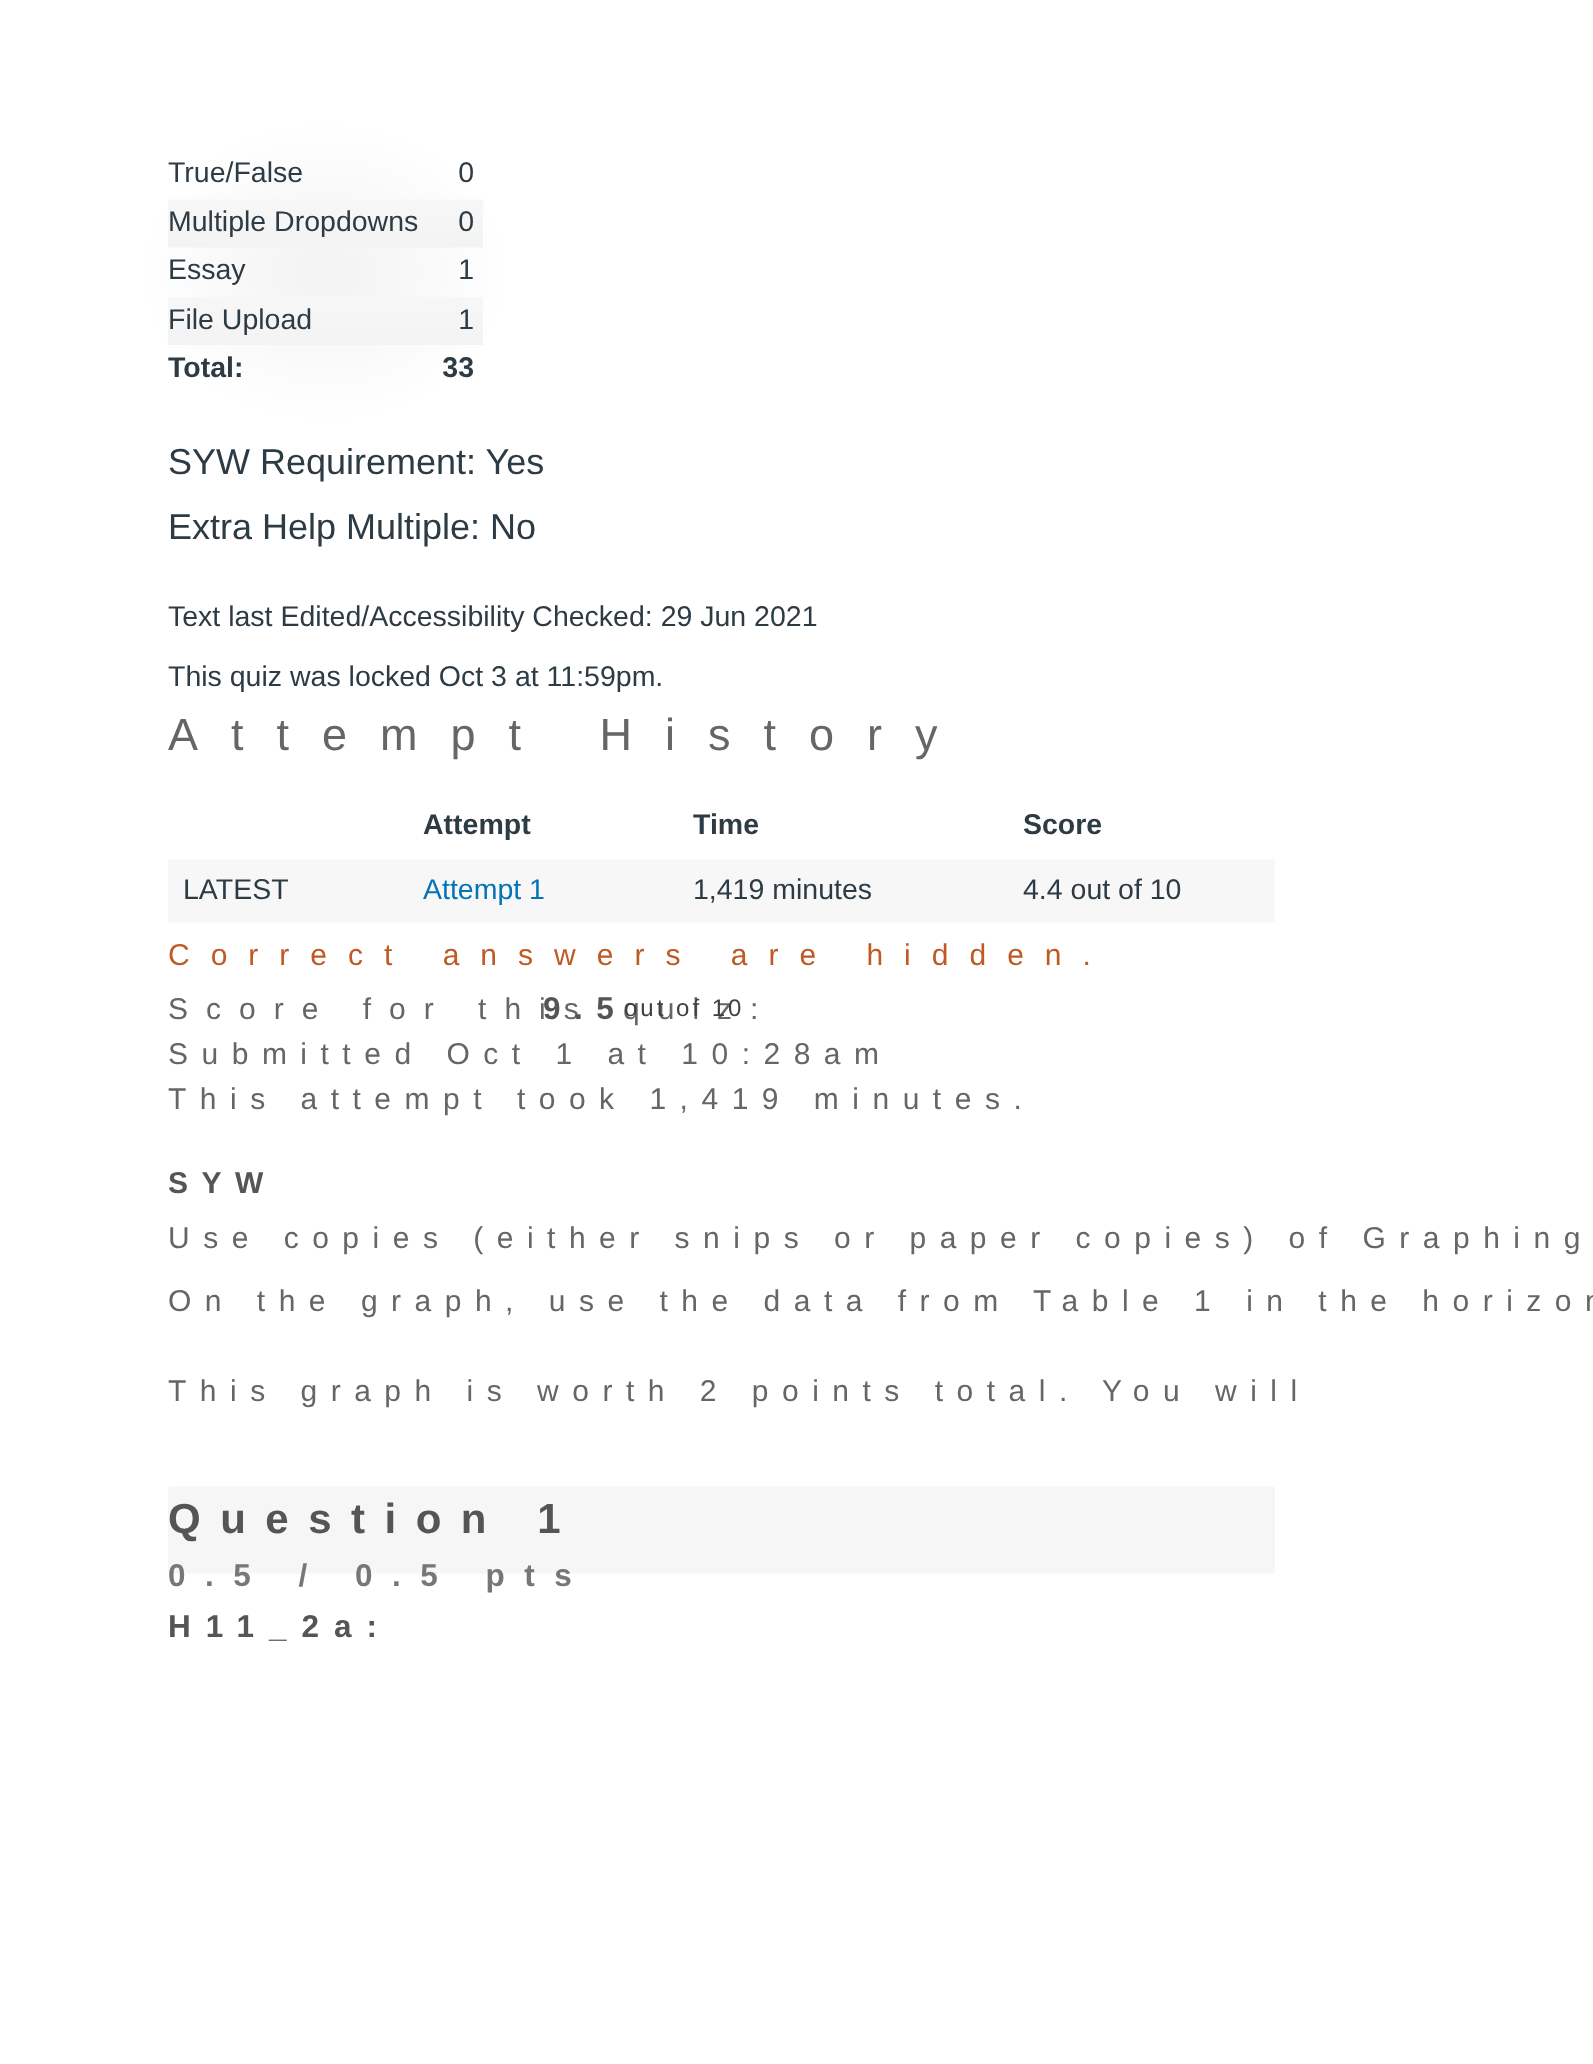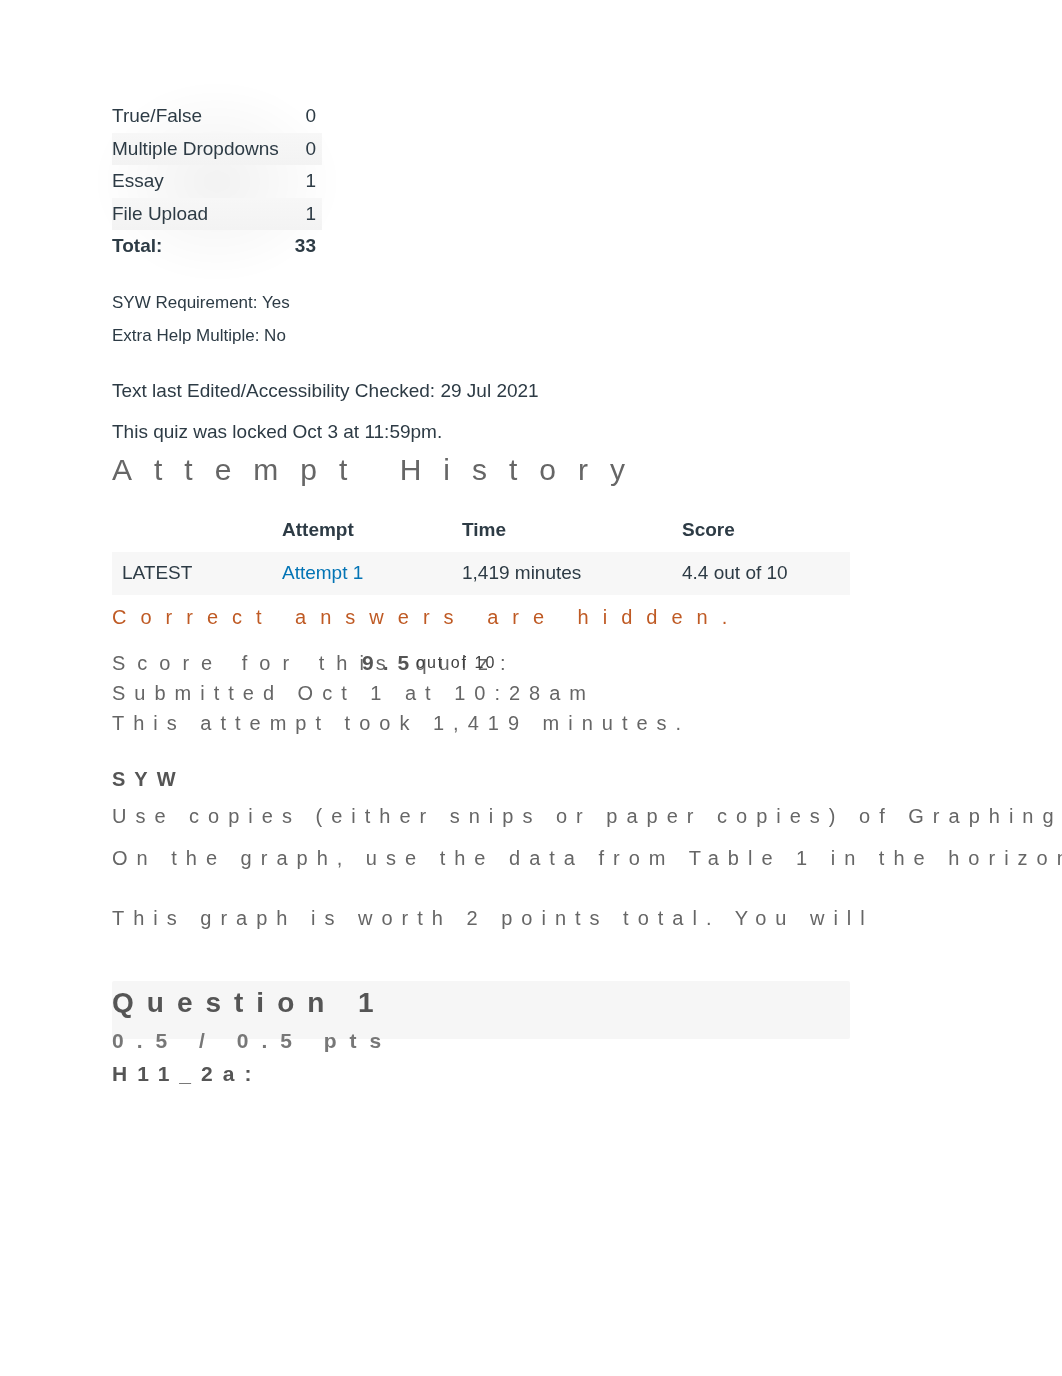--- a/index.html
+++ b/index.html
@@ -44,21 +44,21 @@
       padding-left: 10px;
     }
     table.summary tr.alt td {
       background: linear-gradient(to bottom, #f7f7f7, #f3f3f3);
     }
     table.summary tr.total td {
       font-weight: bold;
     }
     .meta p {
       margin-bottom: 10px;
-      font-size: 17px;
+      font-size: 24px;
     }
     .meta { margin-bottom: 30px; }
 
     .edited { margin-bottom: 14px; }
     .locked { margin-bottom: 4px; }
 
     h2.attempt-history {
       font-size: 30px;
       font-weight: normal;
       letter-spacing: 22px;
@@ -90,21 +90,21 @@
       background: #f7f7f7;
     }
     .latest-cell { font-weight: normal; }
     .attempt-link { color: #0374B5; text-decoration: none; }
 
     .correct-hidden {
       color: #BF5A24;
       letter-spacing: 14px;
       font-size: 20px;
       padding: 2px 0;
-      margin-bottom: 16px;
+      margin-bottom: 6px;
     }
 
     .score-line {
       font-size: 20px;
       color: #666666;
       letter-spacing: 12px;
       margin-bottom: 2px;
       position: relative;
     }
     .score-value {
@@ -220,21 +220,21 @@
     </tr>
   </tbody>
     </table>
 </div>
 
 <div class="meta">
   <p>SYW Requirement: Yes</p>
   <p>Extra Help Multiple: No</p>
 </div>
 
-<p class="edited">Text last Edited/Accessibility Checked: 29 Jul 2021</p>
+<p class="edited">Text last Edited/Accessibility Checked: 29 Jun 2021</p>
 <p class="locked">This quiz was locked Oct 3 at 11:59pm.</p>
 
 <h2 class="attempt-history">Attempt History</h2>
 
 <div class="history-wrap">
   <table class="history">
     <tbody>
         <tr>
       <th style="width:160px"></th>
       <th style="width:180px">Attempt</th>

